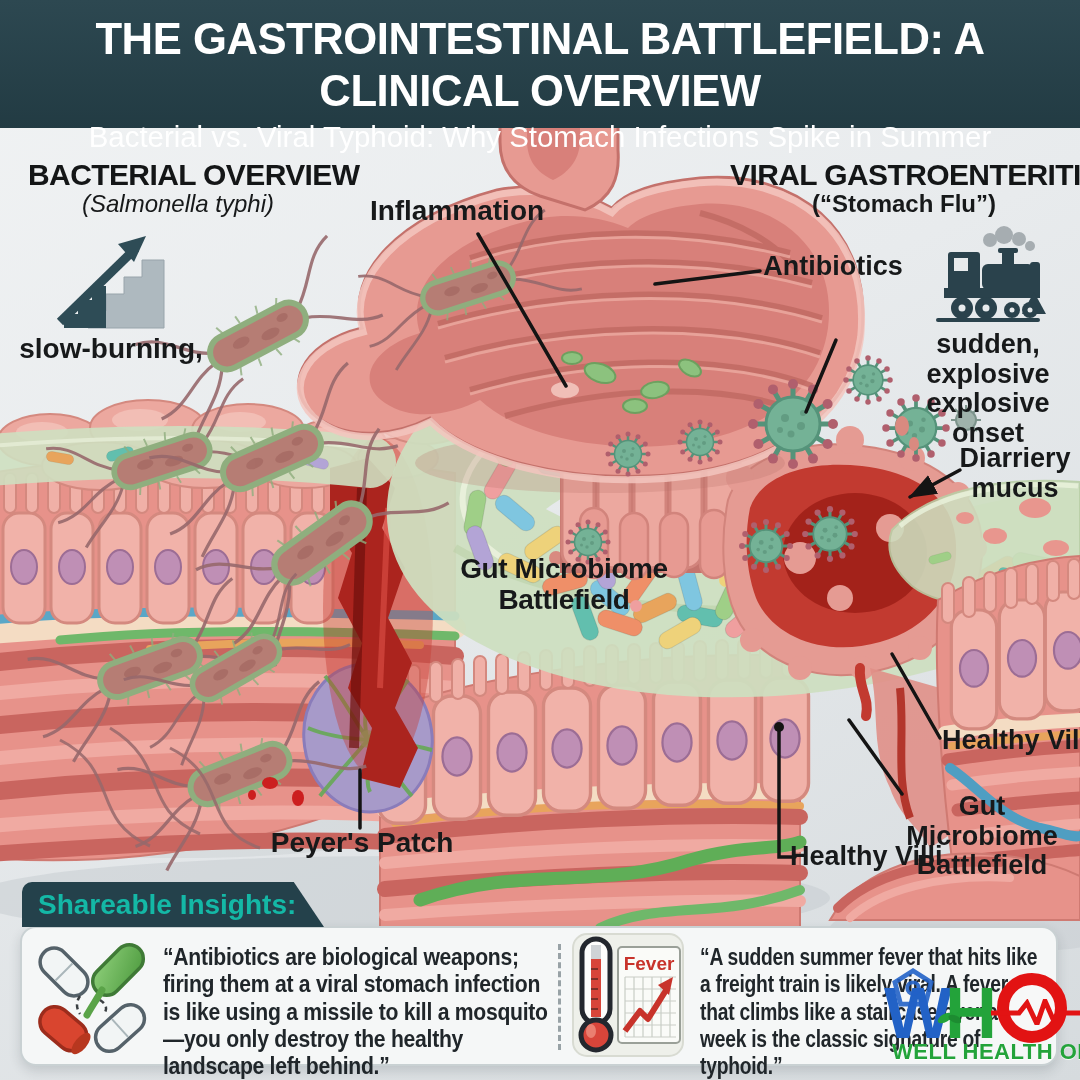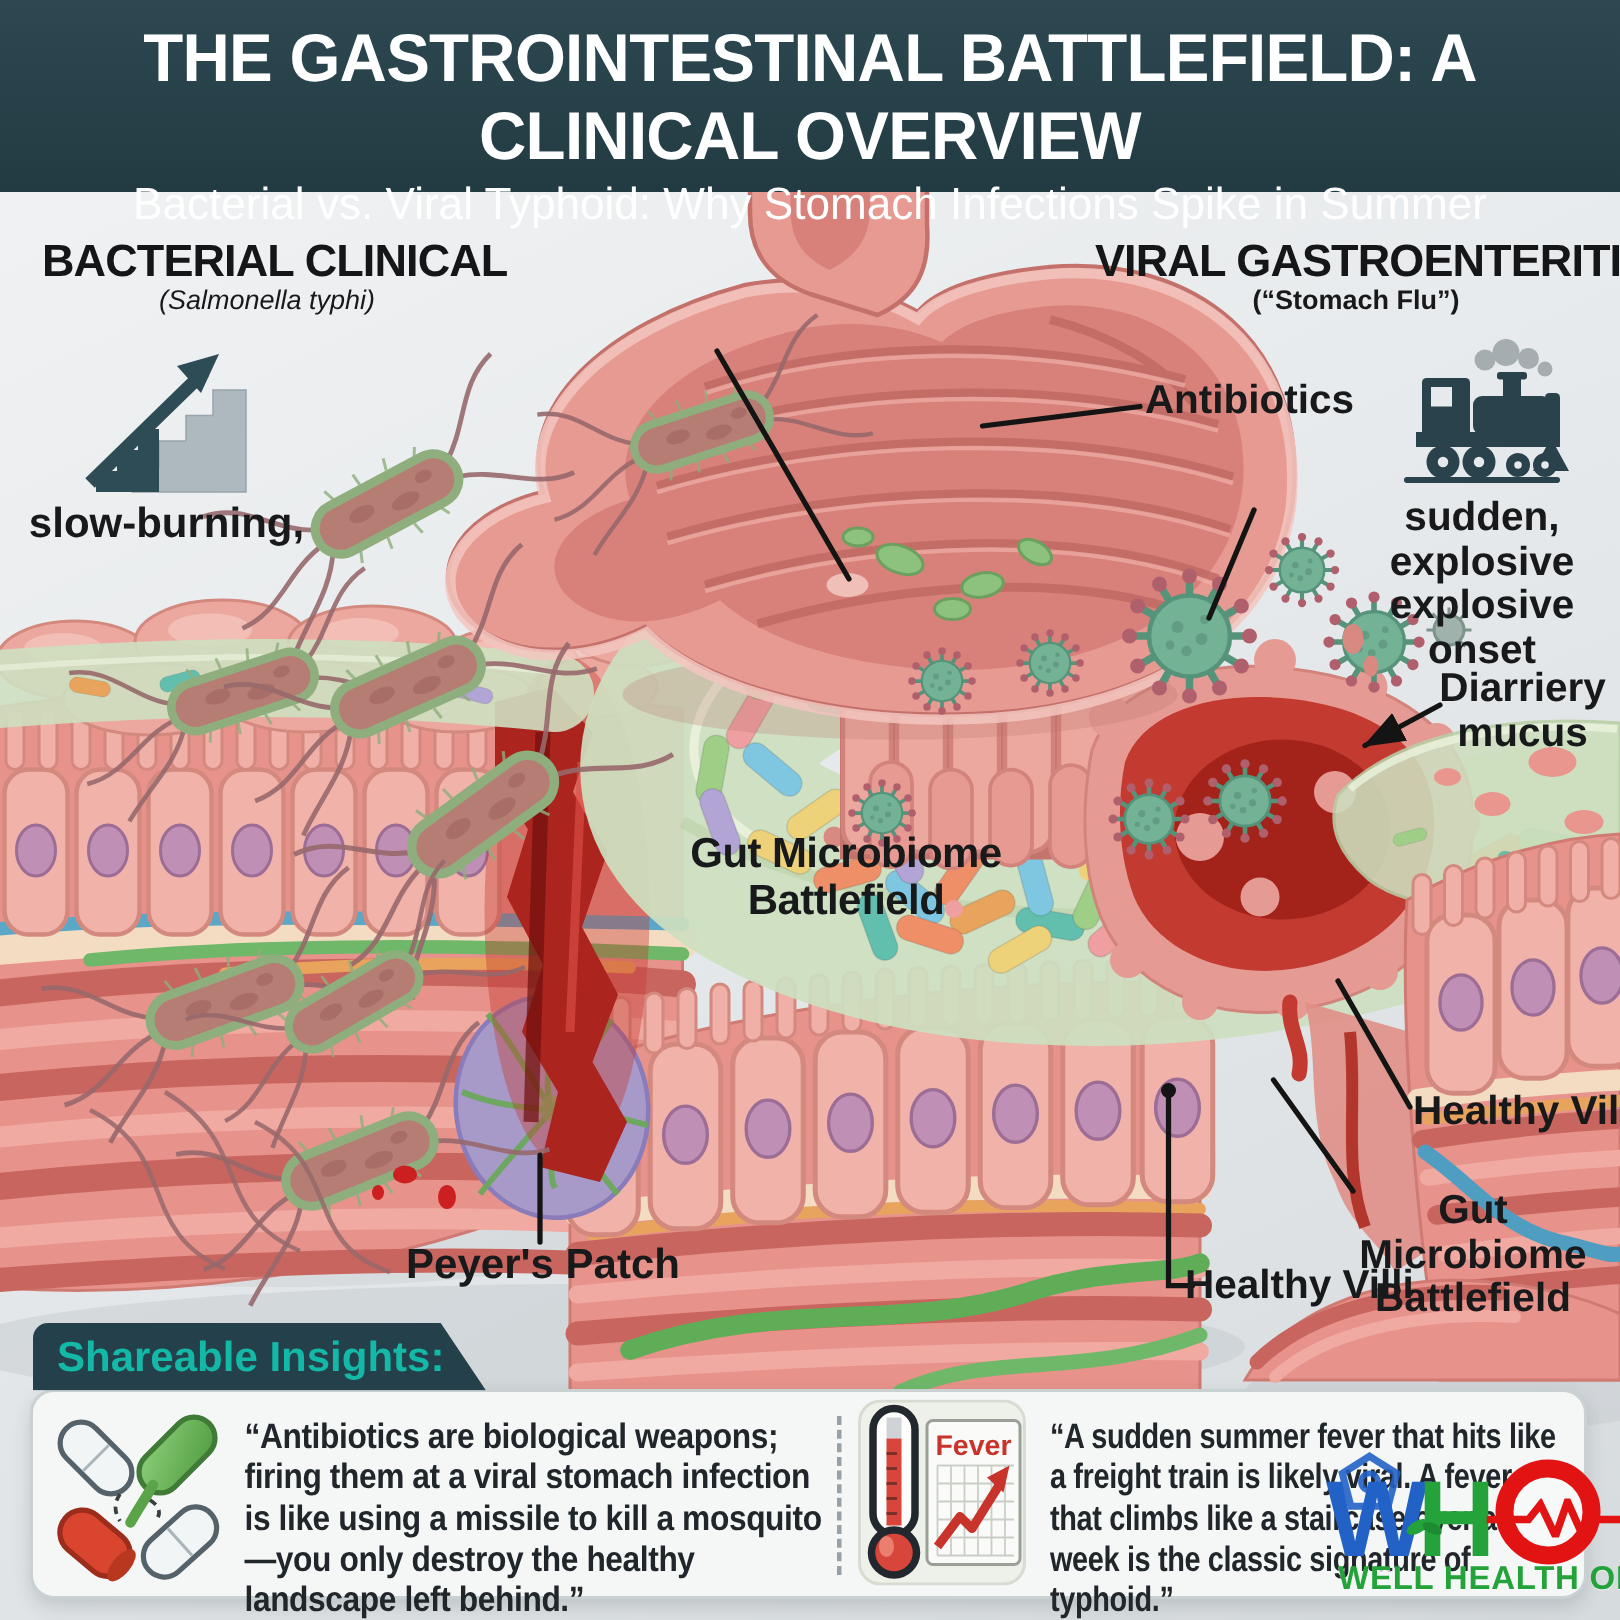--- a/index.html
+++ b/index.html
@@ -7,21 +7,21 @@
   #page{position:relative;width:1080px;height:1080px;background:linear-gradient(155deg,#f1f3f4 0%,#e8ebed 42%,#d6dbde 100%);}
   
   #header{position:absolute;top:0;left:0;width:1080px;height:128px;background:linear-gradient(180deg,#2d4851,#223b43);color:#fff;text-align:center;z-index:4;}
   #title{padding-top:13px;font-size:45px;font-weight:800;letter-spacing:-0.5px;transform:scaleX(.97);}
   #subtitle{margin-top:3px;font-size:30px;font-weight:500;transform:scaleX(.98);}
   
   #scene{position:absolute;top:128px;left:0;width:1080px;height:952px;}
   #scene > svg.art{position:absolute;left:0;top:0;}
   .lbl{position:absolute;color:#17191a;text-align:center;line-height:1.1;z-index:3;}
   .h1lbl{font-size:30px;font-weight:800;letter-spacing:-0.6px;white-space:nowrap;color:#141617;}
-  .h2lbl{font-size:18px;font-weight:500;font-style:italic;white-space:nowrap;}
+  .h2lbl{font-size:24px;font-weight:500;font-style:italic;white-space:nowrap;}
   .cap{font-size:28px;font-weight:600;}
   .cap27{font-size:27px;font-weight:600;}
   .capB{font-size:28px;font-weight:800;letter-spacing:-0.4px;}
   .icon{position:absolute;z-index:3;}
   
   #banner{position:absolute;left:22px;top:882px;width:302px;height:45px;background:#24414b;color:#14b8a6;font-size:28px;font-weight:800;line-height:45px;padding-left:16px;box-sizing:border-box;clip-path:polygon(0 0,90% 0,100% 100%,0 100%);border-top-left-radius:10px;z-index:5;}
   #card{position:absolute;left:20px;top:926px;width:1038px;height:140px;background:#f5f7f7;border:2px solid #c9d1d3;border-radius:16px;box-shadow:0 5px 12px rgba(40,50,55,.16);box-sizing:border-box;z-index:4;}
   .quote{position:absolute;font-size:23.5px;font-weight:600;line-height:1.16;color:#20262a;letter-spacing:-0.3px;transform-origin:left top;z-index:5;}
   #quote-left{left:163px;top:944px;width:438px;transform:scaleX(.9);}
   #quote-right{left:700px;top:944px;width:414px;transform:scaleX(.82);}
@@ -458,35 +458,36 @@
       <path d="M960,342 L910,369" marker-end="url(#arrow)"></path>
       <path d="M892,526 L940,610"></path>
       <path d="M849,592 L902,666"></path>
       <path d="M779,600 L779,729 L795,729"></path>
       <circle cx="779" cy="599" r="5" fill="#141414" stroke="none"></circle>
       <path d="M360,642 L360,700"></path>
     </g>
   </svg>
 
   <div class="lbl" style="left:28px;top:30px;width:300px;">
-    <div class="h1lbl">BACTERIAL CLINICAL</div>
+    <div class="h1lbl">BACTERIAL OVERVIEW</div>
     <div class="h2lbl">(Salmonella typhi)</div>
   </div>
 
   <svg class="icon" id="stairs-icon" style="left:52px;top:104px;" width="122" height="100" viewBox="0 0 122 100">
     <polygon points="36,96 36,79 54,79 54,62 72,62 72,45 90,45 90,28 112,28 112,96" fill="#aeb9bf" stroke="#98a4ab" stroke-width="1"></polygon>
     <polygon points="12,96 12,82 26,82 26,68 40,68 40,54 54,54 54,96" fill="#2e4c56"></polygon>
     <line x1="8" y1="90" x2="84" y2="16" stroke="#2e4c56" stroke-width="9"></line>
     <polygon points="94,4 66,12 82,30" fill="#2e4c56"></polygon>
   </svg>
 
   <div class="lbl cap" style="left:2px;top:206px;width:218px;">
     <div>slow-burning,</div>
   </div>
 
+  <div class="lbl cap" style="left:362px;top:68px;width:190px;">Inflammation</div>
 
   <div class="lbl" style="left:730px;top:30px;width:348px;">
     <div class="h1lbl">VIRAL GASTROENTERITIS</div>
     <div class="h2lbl" style="font-style:normal;font-weight:600;">(“Stomach Flu”)</div>
   </div>
 
   <div class="lbl cap27" style="left:738px;top:124px;width:190px;">
     <div>Antibiotics</div>
   </div>
 

